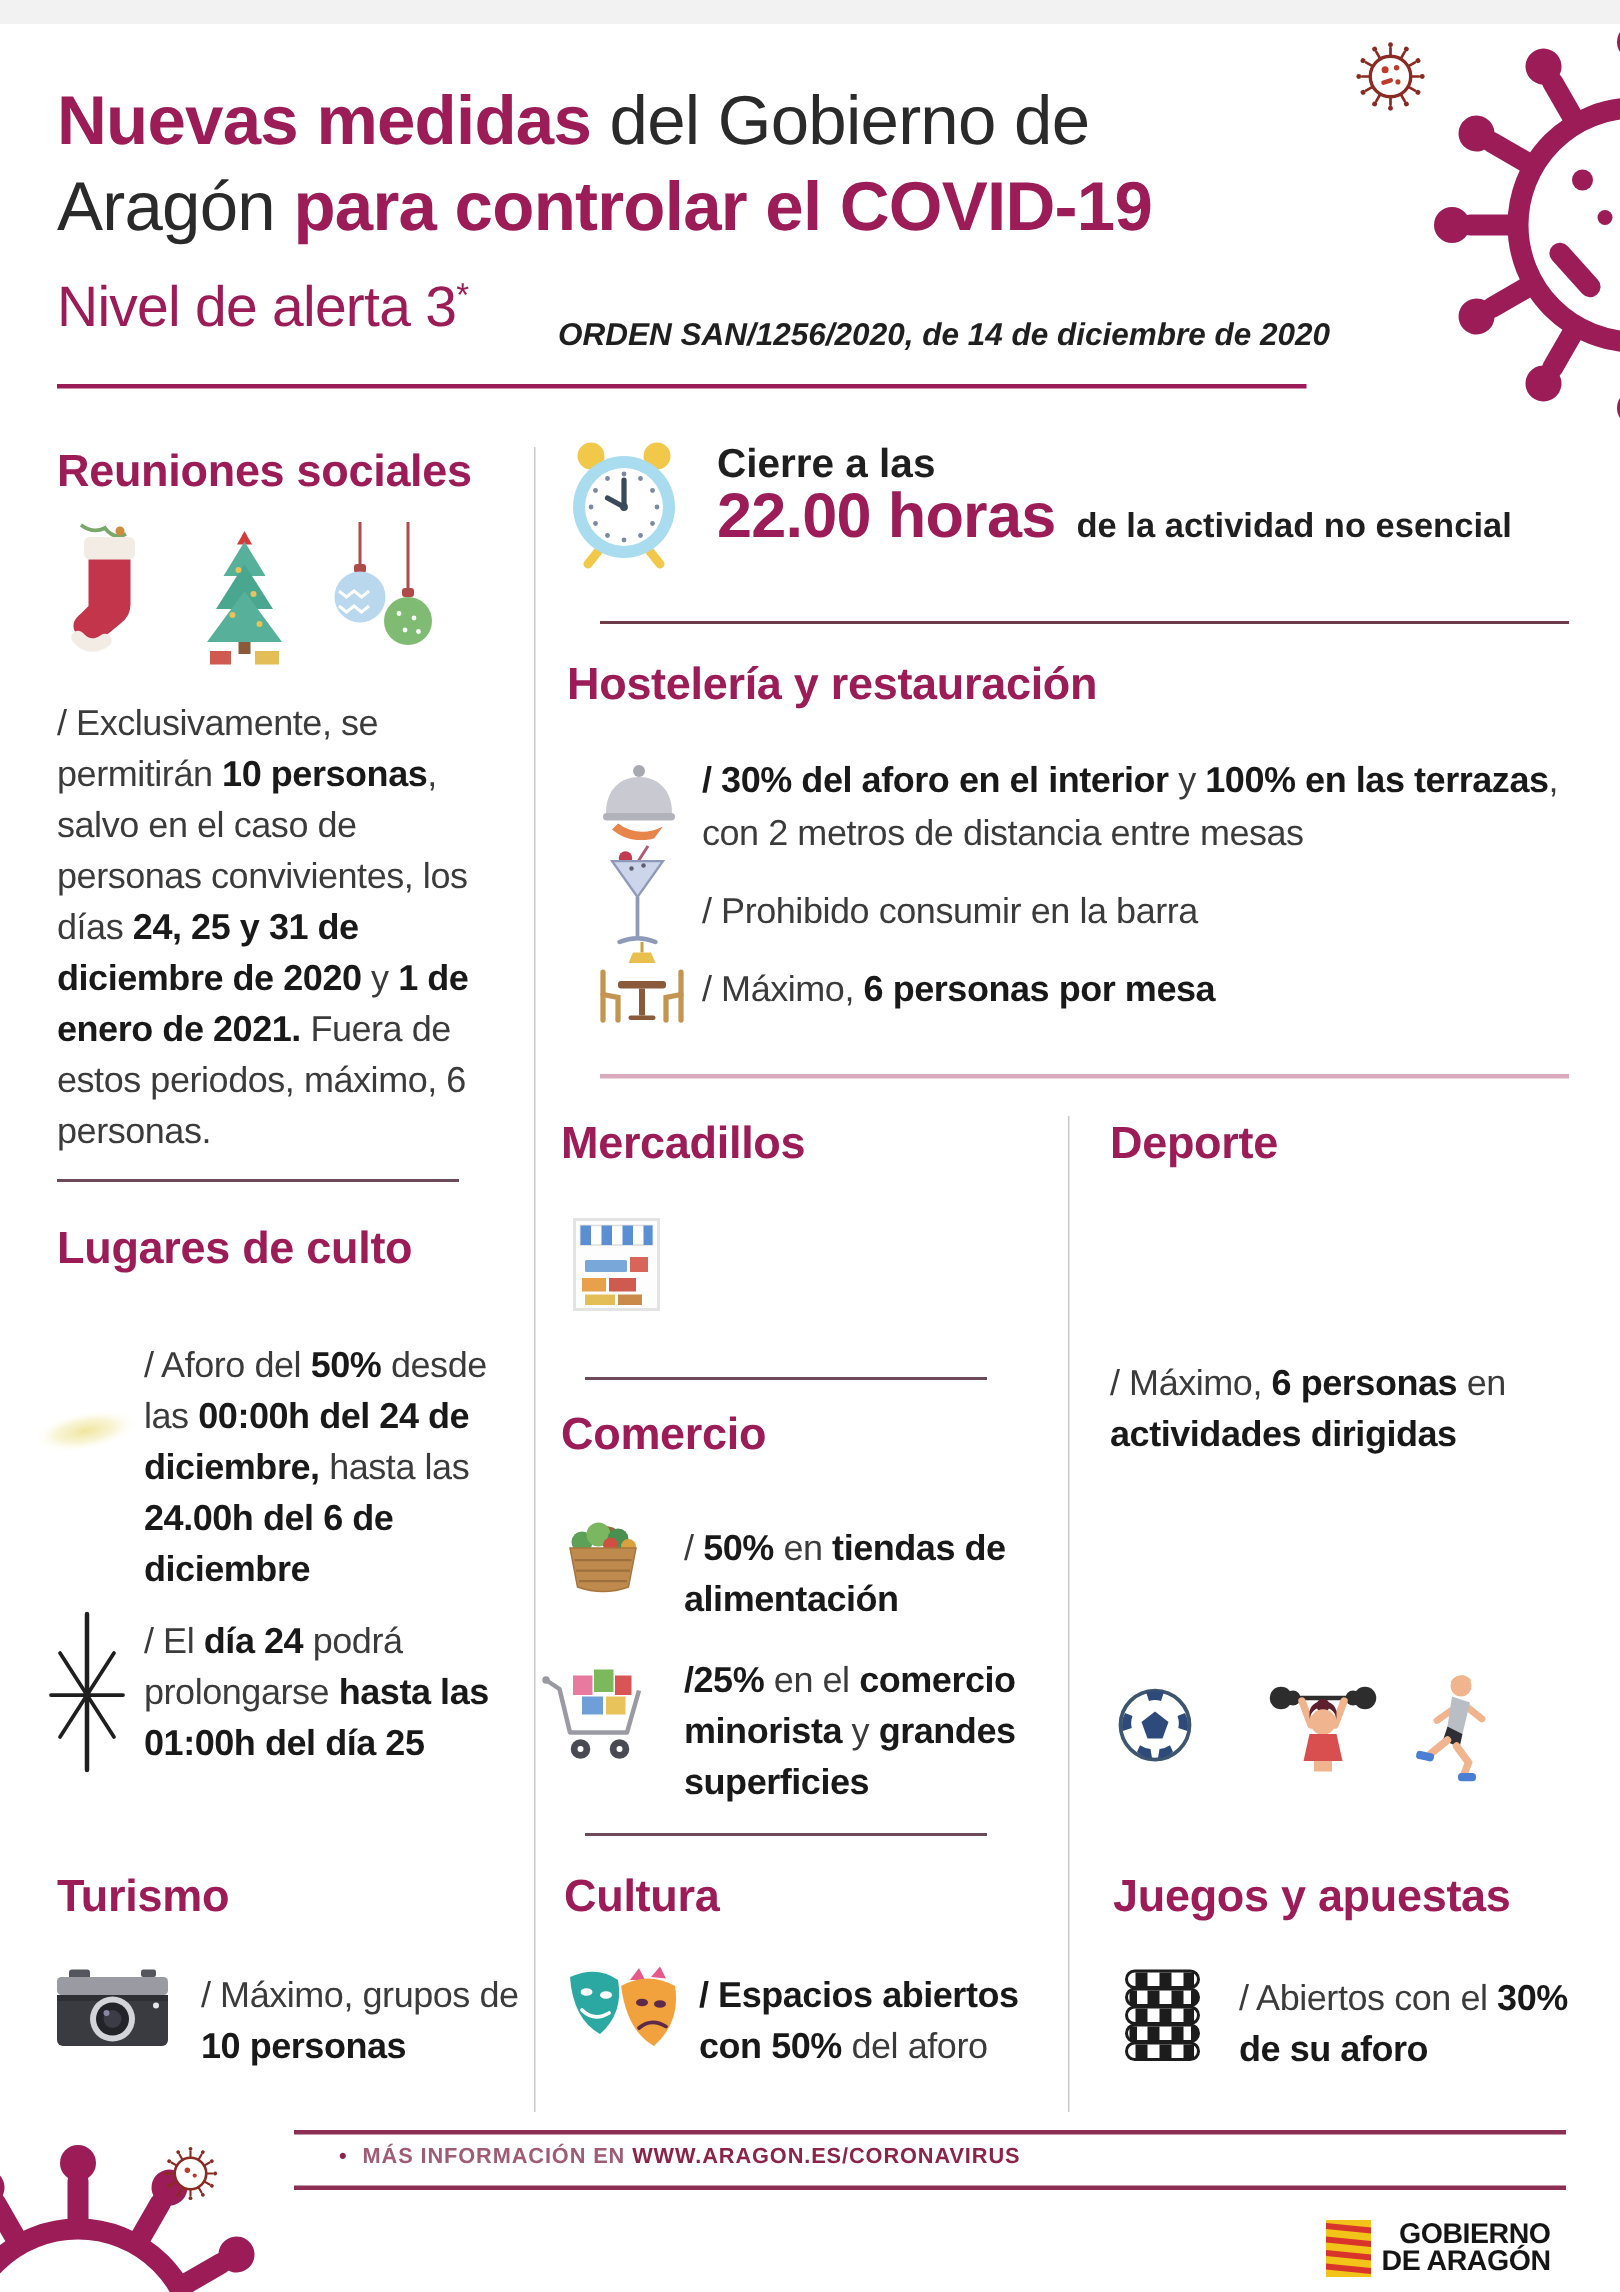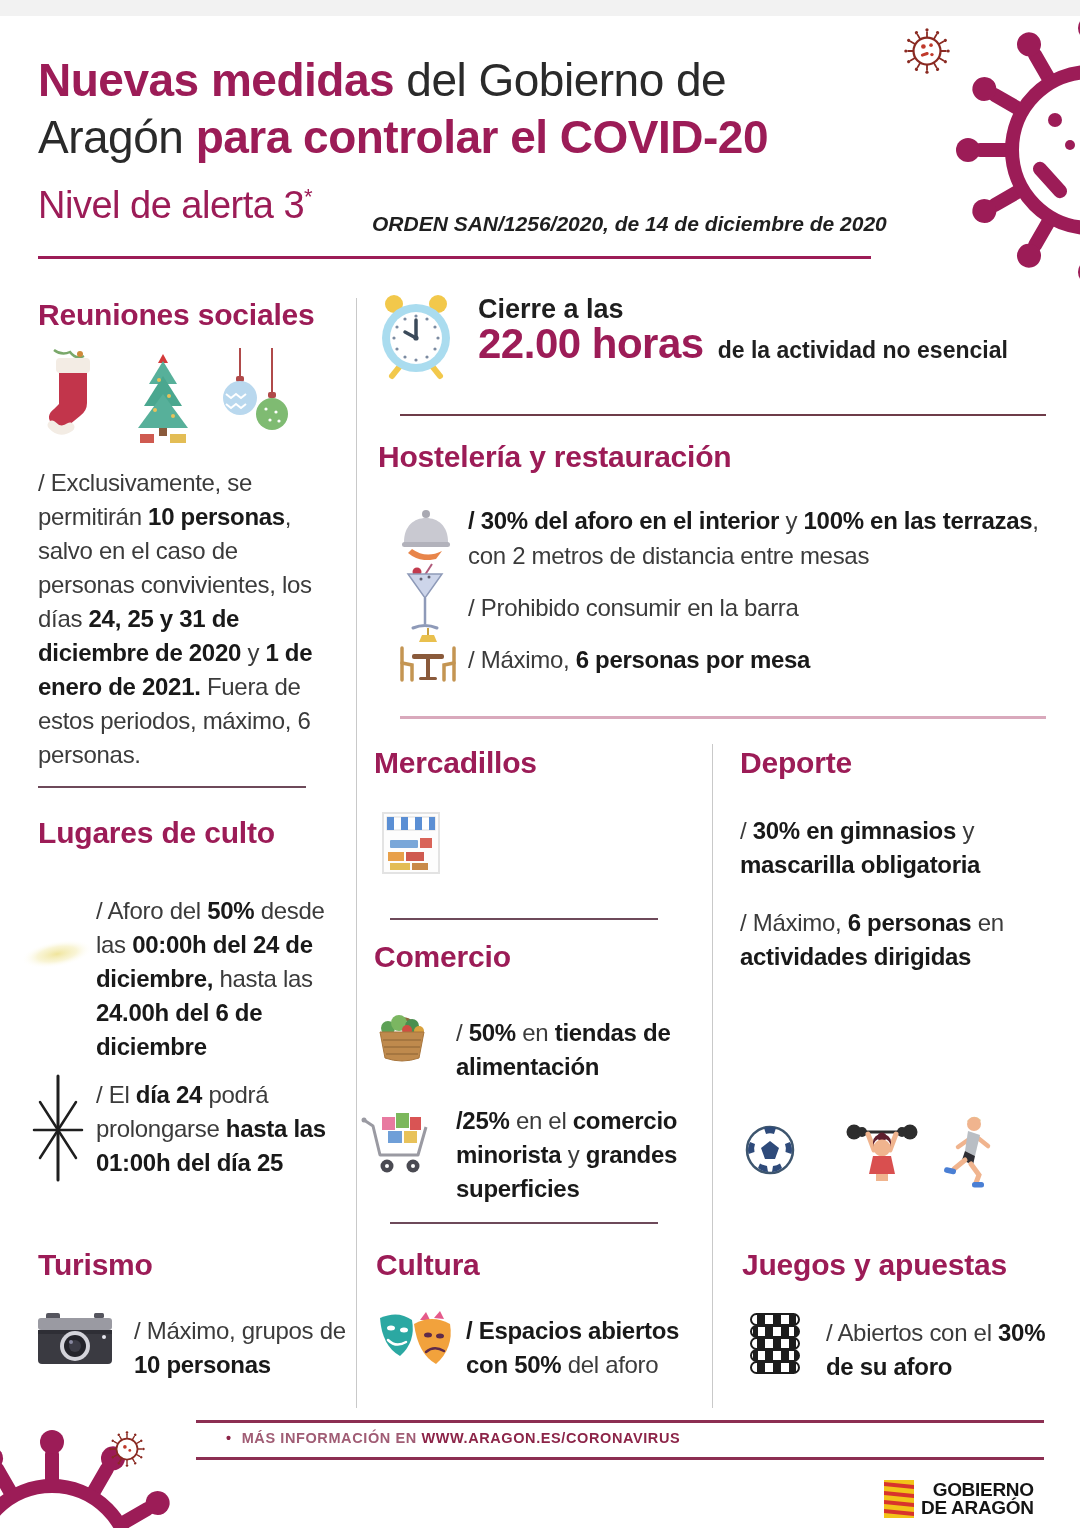--- a/index.html
+++ b/index.html
@@ -152,21 +152,21 @@
       <circle cx="30" cy="30" r="15" fill="#fff" stroke="#8a2a22" stroke-width="2.5"></circle>
       <g fill="#c0392b">
           <circle cx="27" cy="27" r="2.6"></circle>
           <circle cx="34" cy="32" r="2"></circle>
         </g>
     </g>
   </svg>
 
   <div class="abs title" style="left:38px;top:36px;width:840px">
     <div><span class="acc">Nuevas medidas</span><span> del Gobierno de</span></div>
-    <div><span>Aragón </span><span class="acc">para controlar el COVID-20</span></div>
+    <div><span>Aragón </span><span class="acc">para controlar el COVID-19</span></div>
   </div>
   <div class="abs alert" style="left:38px;top:168px"><span>Nivel de alerta 3</span><sup>*</sup></div>
   <div class="abs order" style="left:372px;top:196px">ORDEN SAN/1256/2020, de 14 de diciembre de 2020</div>
   <div class="abs rule-accent" style="left:38px;top:240px;width:833px"></div>
 
   <div class="abs vrule" style="left:356px;top:282px;height:1110px"></div>
   <div class="abs vrule" style="left:712px;top:728px;height:664px"></div>
 
   <svg class="abs" style="left:372px;top:274px" width="88" height="90" viewBox="0 0 88 90">
     <circle cx="22" cy="14" r="9" fill="#f2c84b"></circle>
@@ -322,21 +322,20 @@
     <path d="M4,13 L13,19 L20,48 H58 L66,20" fill="none" stroke="#9a9aa2" stroke-width="3" stroke-linejoin="round"></path>
     <circle cx="27" cy="59" r="6.5" fill="#4a4a52"></circle>
       <circle cx="27" cy="59" r="2" fill="#fff"></circle>
     <circle cx="53" cy="59" r="6.5" fill="#4a4a52"></circle>
       <circle cx="53" cy="59" r="2" fill="#fff"></circle>
   </svg>
   <p class="abs txt" style="left:456px;top:1088px;width:248px"><span class="b">/25%</span><span> en el </span><span class="b">comercio minorista</span><span> y </span><span class="b">grandes superficies</span></p>
   <div class="abs rule" style="left:390px;top:1206px;width:268px"></div>
 
   <h2 class="abs sec" style="left:740px;top:730px">Deporte</h2>
-  <p class="abs txt" style="left:740px;top:798px;width:320px"><span>/ </span><span class="b">30% en gimnasios</span><span> y </span><span class="b">mascarilla obligatoria</span></p>
   <p class="abs txt" style="left:740px;top:890px;width:320px"><span>/ Máximo, </span><span class="b">6 personas</span><span> en </span><span class="b">actividades dirigidas</span></p>
   <svg class="abs" style="left:744px;top:1108px" width="52" height="52" viewBox="0 0 52 52">
     <circle cx="26" cy="26" r="23" fill="#ffffff" stroke="#3d556e" stroke-width="2.5"></circle>
     <polygon points="26,17 35,24 31,35 21,35 17,24" fill="#2e4a7a"></polygon>
     <path d="M20,4 q6,-2 12,0 l-2,6 q-4,-1.5 -8,0 z" fill="#2e4a7a"></path>
     <path d="M46,18 q3,6 1.5,12 l-6,-2 q1,-4 -0.5,-8 z" fill="#2e4a7a"></path>
     <path d="M6,18 q-3,6 -1.5,12 l6,-2 q-1,-4 0.5,-8 z" fill="#2e4a7a"></path>
     <path d="M38,44 q-5,4 -10,4 l1,-6 q4,-0.5 7,-2.5 z" fill="#2e4a7a"></path>
     <path d="M14,44 q5,4 10,4 l-1,-6 q-4,-0.5 -7,-2.5 z" fill="#2e4a7a"></path>
   </svg>

